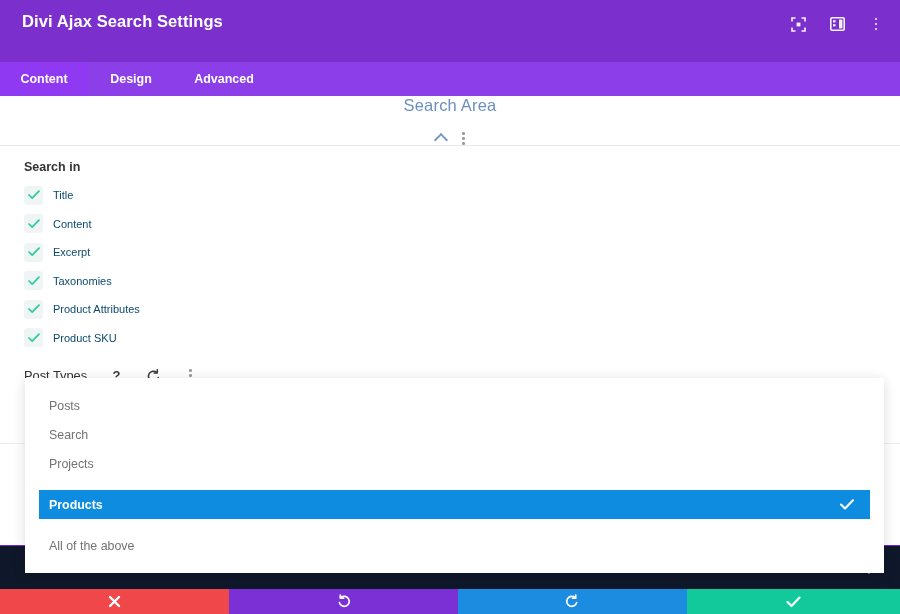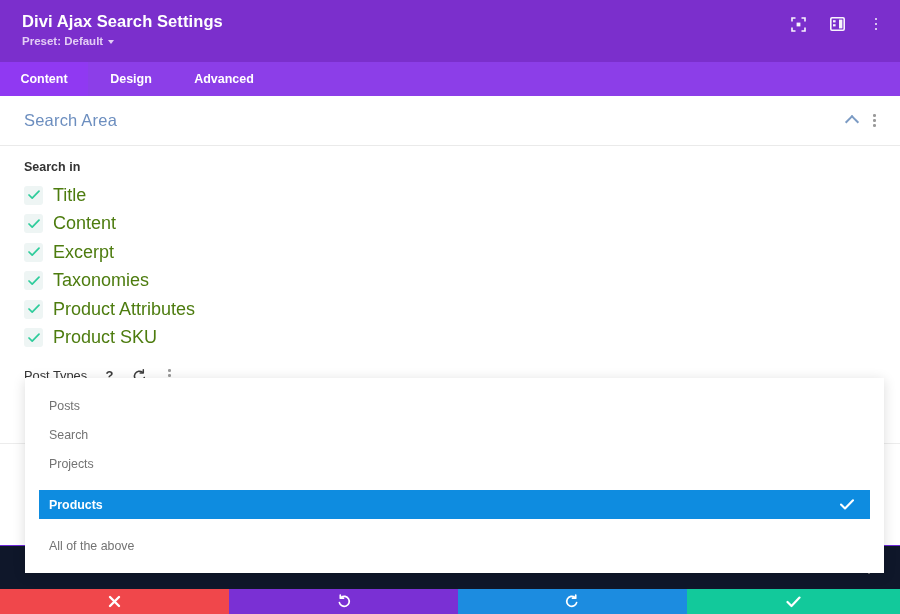--- a/index.html
+++ b/index.html
@@ -123,20 +123,21 @@
     overflow: hidden;
   }
 
   .section-header {
     position: relative;
     height: 50px;
     display: flex;
     align-items: center;
     padding: 0 24px;
     border-bottom: 1px solid #eaeaea;
+    flex-direction: column;
   }
   .section-title {
     color: #6c8ebf;
     font-size: 16.5px;
     font-weight: normal;
     letter-spacing: .2px;
     flex: 1;
   }
   .section-actions {
     display: flex;
@@ -185,30 +186,30 @@
     border-radius: 3px;
     background: #eef5f4;
     display: flex;
     align-items: center;
     justify-content: center;
     flex: 0 0 auto;
     margin-right: 10px;
   }
   .cbox svg { display: block; }
   .check-label {
-    font-size: 18px;
-    color: #4d7c0f;
+    font-size: 11px;
+    color: #0c4a6e;
   }
 
   
   .posttypes-row {
     display: flex;
     align-items: center;
     padding: 16px 24px 0 24px;
-    gap: 15px;
+    gap: 22px;
   }
   .pt-label {
     font-size: 12.8px;
     color: #333333;
   }
   .mini-icon {
     width: 15px; height: 15px;
     display: flex;
     align-items: center;
     justify-content: center;
@@ -297,24 +298,20 @@
   .fbtn-save   { width: 213px; background: #12c99b; }
 </style>
 </head>
 <body>
 
 <div id="app">
 
   <div class="modal-header">
     <div class="header-titles">
       <div class="modal-title">Divi Ajax Search Settings</div>
-      <div class="preset-row">
-        <span>Preset: Default</span>
-        <span class="preset-caret"></span>
-      </div>
     </div>
     <div class="header-icons">
       <div class="hdr-icon">
         <svg width="15" height="15" viewBox="0 0 15 15">
           <path d="M1,4.5 L1,1 L4.5,1 M10.5,1 L14,1 L14,4.5 M14,10.5 L14,14 L10.5,14 M4.5,14 L1,14 L1,10.5" fill="none" stroke="#ffffff" stroke-width="1.6"></path>
           <rect x="5.6" y="5.6" width="3.8" height="3.8" fill="#ffffff"></rect>
         </svg>
       </div>
       <div class="hdr-icon">
         <svg width="15" height="14" viewBox="0 0 15 14">

